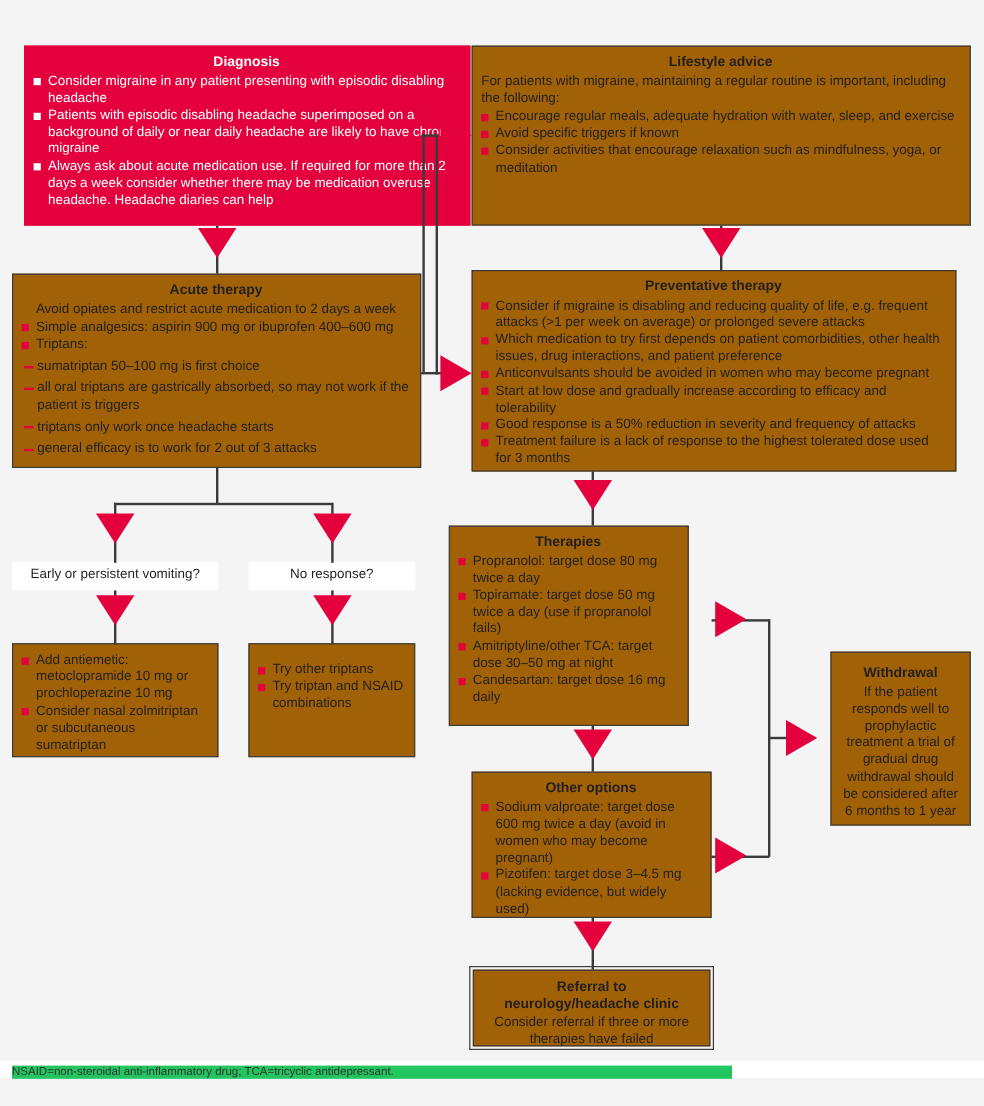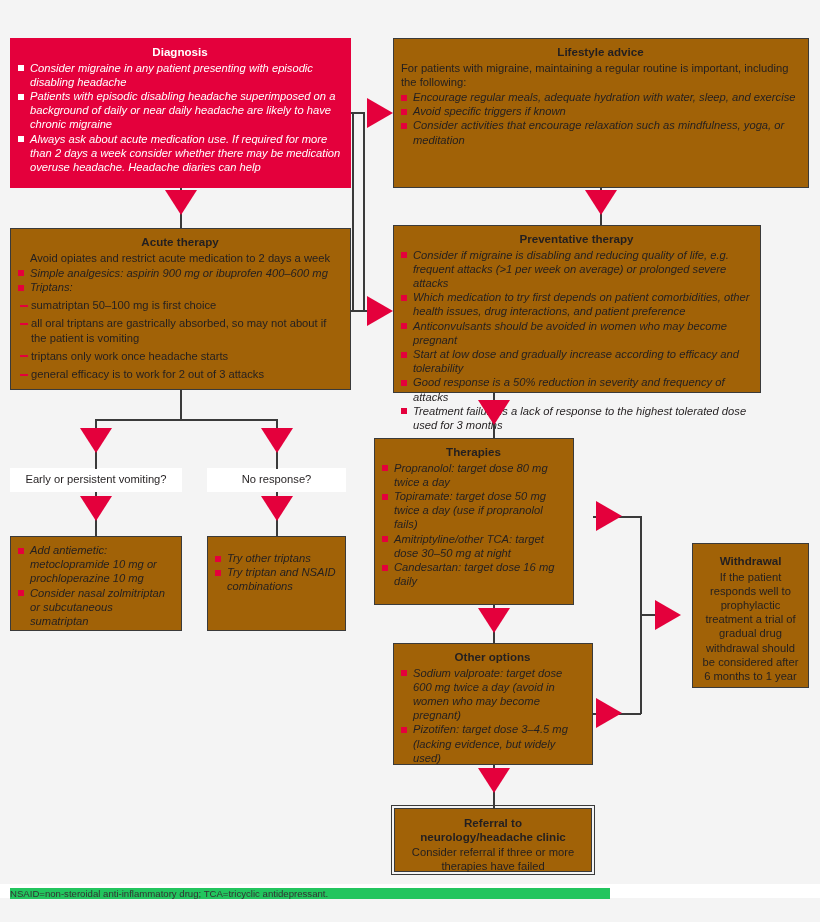--- a/index.html
+++ b/index.html
@@ -63,21 +63,20 @@
 
   ul.bullets {
     list-style: none;
     margin: 0;
     padding: 0;
   }
   ul.bullets > li {
     position: relative;
     padding-left: 12px;
     margin: 0 0 0 0;
-    font-style: italic;
   }
   ul.bullets > li::before {
     content: "";
     position: absolute;
     left: 0;
     top: 4.5px;
     width: 6px;
     height: 6px;
     background: #e4003c;
   }
@@ -139,21 +138,21 @@
   #footrule {
     position: absolute;
     background: #ffffff;
   }
 </style>
 </head>
 <body>
 
 <div id="canvas">
 
-  <div class="box red" id="n-diagnosis" style="left:10px; top:38px; width:341px; height:150px;">
+  <div class="box red" id="n-diagnosis" style="left:20px; top:38px; width:372px; height:150px;">
     <div class="inner">
       <div class="title">Diagnosis</div>
       <ul class="bullets">
         <li>Consider migraine in any patient presenting with episodic disabling headache</li>
         <li>Patients with episodic disabling headache superimposed on a background of daily or near daily headache are likely to have chronic migraine</li>
         <li>Always ask about acute medication use. If required for more than 2 days a week consider whether there may be medication overuse headache. Headache diaries can help</li>
       </ul>
     </div>
   </div>
 
@@ -172,28 +171,28 @@
   <div class="box" id="n-acute" style="left:10px; top:228px; width:341px; height:162px;">
     <div class="inner">
       <div class="title">Acute therapy</div>
       <div class="lead">Avoid opiates and restrict acute medication to 2 days a week</div>
       <ul class="bullets">
         <li>Simple analgesics: aspirin 900 mg or ibuprofen 400–600 mg</li>
         <li>Triptans:</li>
       </ul>
       <ul class="dashes">
         <li>sumatriptan 50–100 mg is first choice</li>
-        <li>all oral triptans are gastrically absorbed, so may not about if the patient is vomiting</li>
+        <li>all oral triptans are gastrically absorbed, so may not work if the patient is triggers</li>
         <li>triptans only work once headache starts</li>
         <li>general efficacy is to work for 2 out of 3 attacks</li>
       </ul>
     </div>
   </div>
 
-  <div class="box" id="n-prevent" style="left:393px; top:225px; width:368px; height:168px;">
+  <div class="box" id="n-prevent" style="left:393px; top:225px; width:404px; height:168px;">
     <div class="inner">
       <div class="title">Preventative therapy</div>
       <ul class="bullets">
         <li>Consider if migraine is disabling and reducing quality of life, e.g. frequent attacks (&gt;1 per week on average) or prolonged severe attacks</li>
         <li>Which medication to try first depends on patient comorbidities, other health issues, drug interactions, and patient preference</li>
         <li>Anticonvulsants should be avoided in women who may become pregnant</li>
         <li>Start at low dose and gradually increase according to efficacy and tolerability</li>
         <li>Good response is a 50% reduction in severity and frequency of attacks</li>
         <li>Treatment failure is a lack of response to the highest tolerated dose used for 3 months</li>
       </ul>

